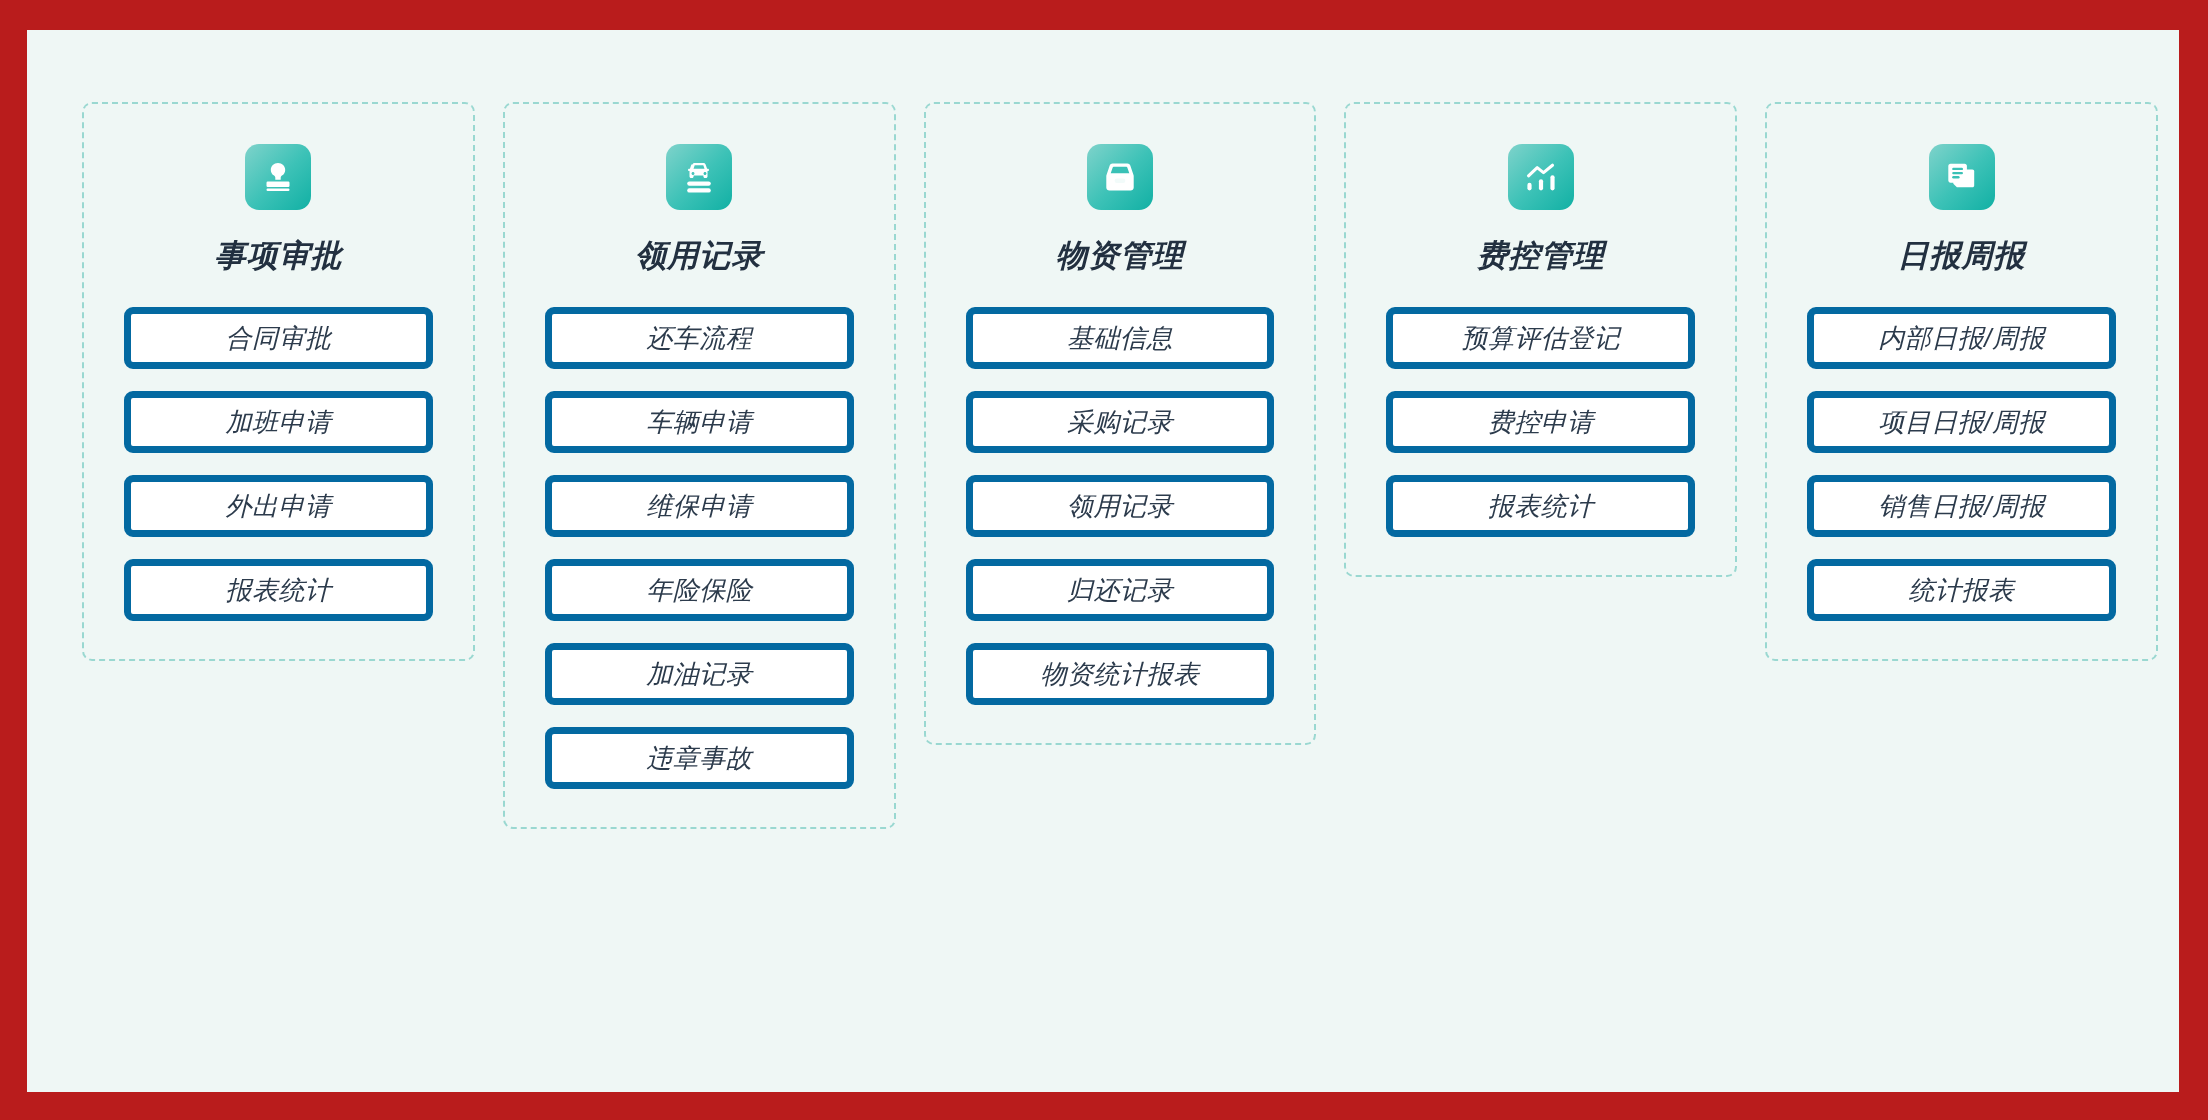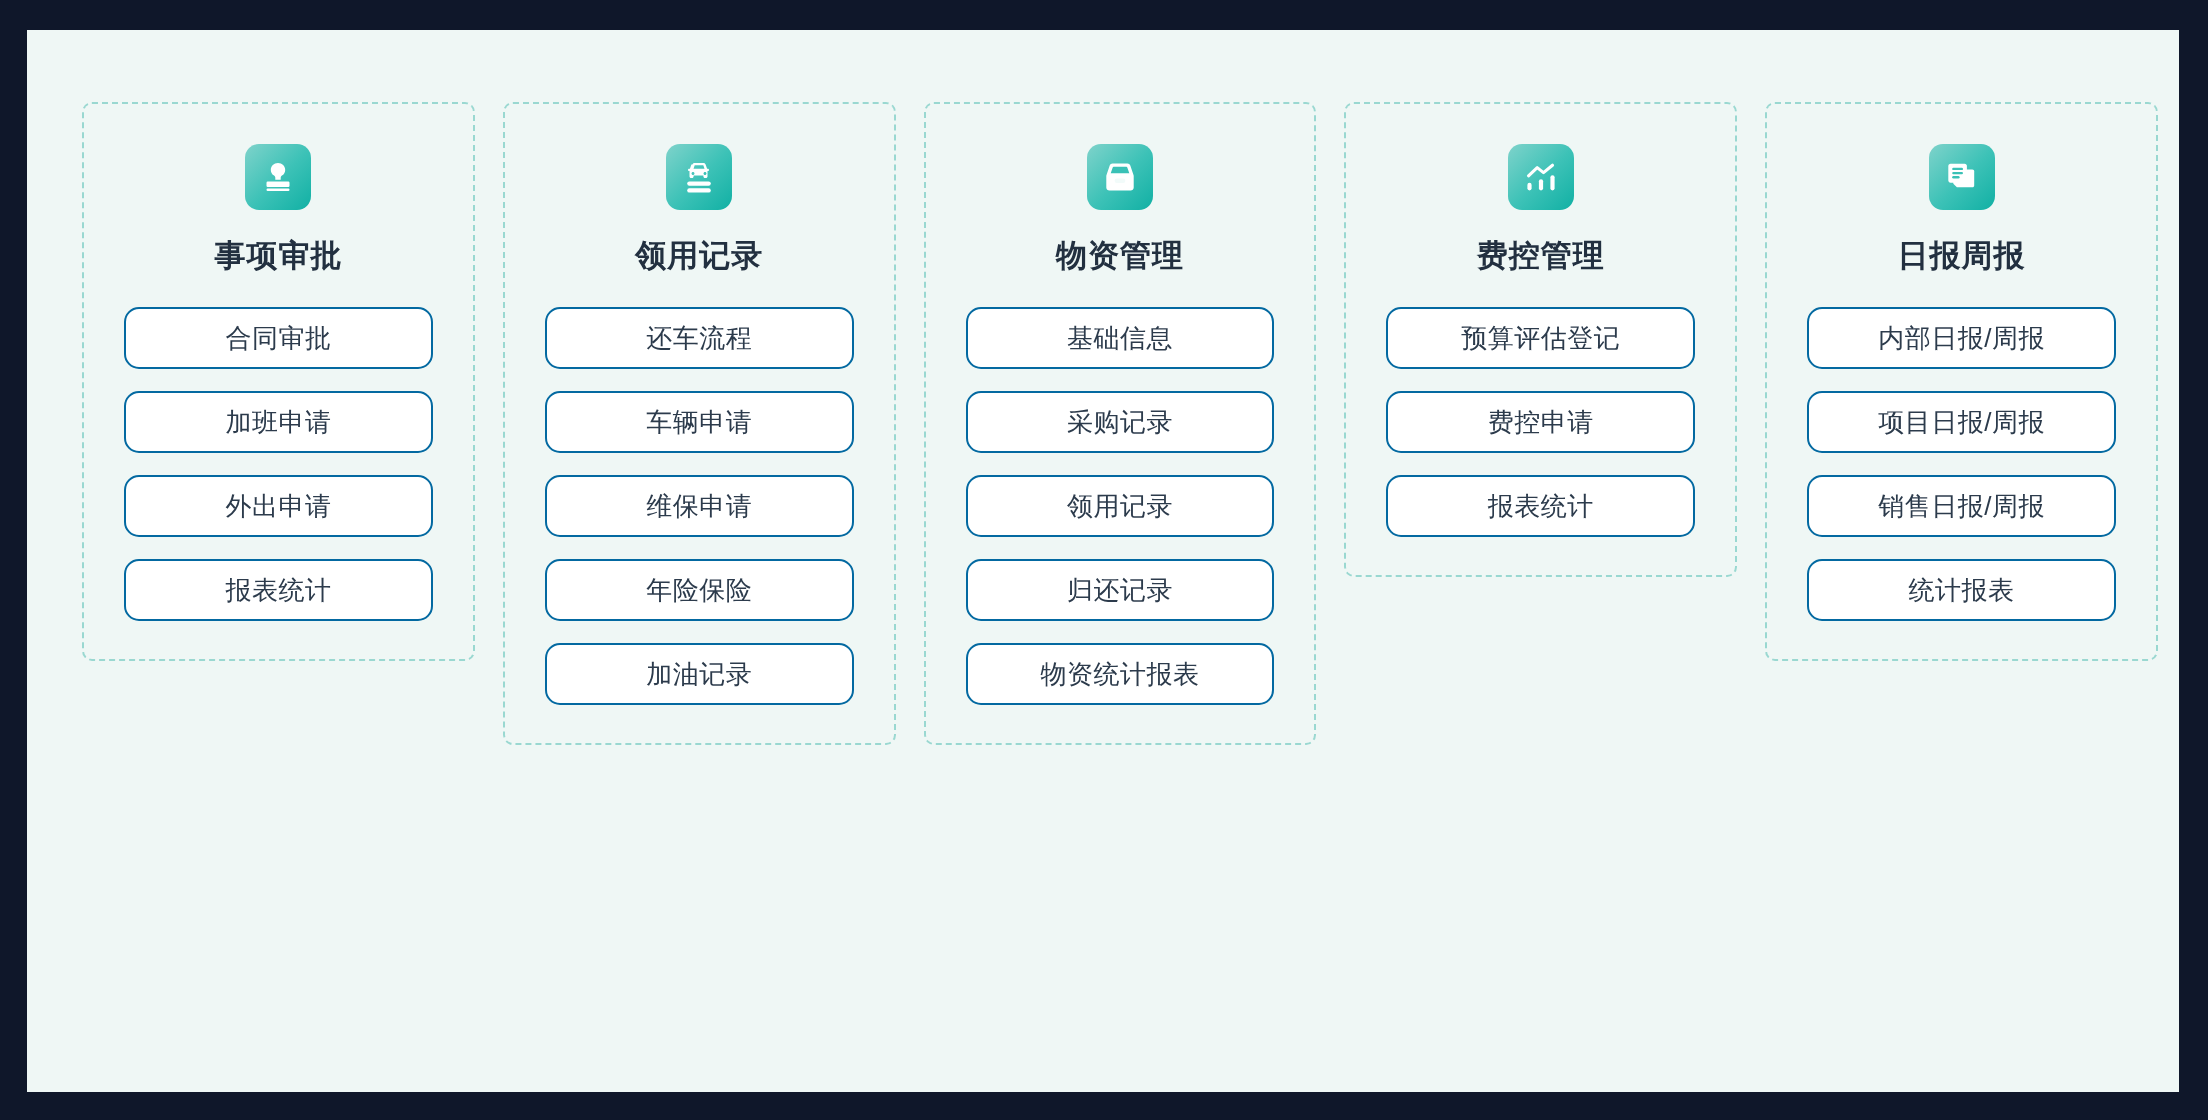--- a/index.html
+++ b/index.html
@@ -11,21 +11,22 @@
     width: 2208px;
     height: 1120px;
     font-family: "Liberation Sans", "DejaVu Sans", sans-serif;
     overflow: hidden;
   }
 
   .canvas {
     position: relative;
     width: 2208px;
     height: 1120px;
-    background: #0f172a;
+    background: #b91c1c;
+    font-style: italic;
   }
 
   
   .mint-panel {
     position: absolute;
     left: 27px;
     top: 30px;
     width: 2152px;
     height: 1062px;
     background: #eff7f5;
@@ -88,22 +89,22 @@
     display: flex;
     flex-direction: column;
     gap: 22px;
   }
 
   .module-item {
     box-sizing: border-box;
     width: 100%;
     height: 62px;
     background: #ffffff;
-    border: 2px solid #0369a1;
-    border-radius: 15px;
+    border: 7px solid #0369a1;
+    border-radius: 9px;
     display: flex;
     align-items: center;
     justify-content: center;
     font-size: 26px;
     color: #2c3b4c;
     letter-spacing: 0.5px;
     white-space: nowrap;
     cursor: pointer;
   }
 </style>
@@ -139,20 +140,21 @@
             <rect fill="#ffffff" x="8.2" y="31.2" width="23.6" height="4.4" rx="2.2"></rect>
           </svg>
         </div>
         <div class="module-title">领用记录</div>
         <div class="module-items">
           <div class="module-item">还车流程</div>
           <div class="module-item">车辆申请</div>
           <div class="module-item">维保申请</div>
           <div class="module-item">年险保险</div>
           <div class="module-item">加油记录</div>
+          <div class="module-item">违章事故</div>
         </div>
       </div>
 
       <div class="module-col">
         <div class="module-icon">
           <svg viewBox="0 0 40 40" xmlns="http://www.w3.org/2000/svg" aria-hidden="true">
             <path fill="#ffffff" d="M12.6 6.5h14.8c1.3 0 2.5.9 2.9 2.1l3.2 9.3c.1.4.2.8.2 1.2v11.3c0 1.7-1.4 3.1-3.1 3.1H9.4c-1.7 0-3.1-1.4-3.1-3.1V19.1c0-.4.1-.8.2-1.2l3.2-9.3c.4-1.2 1.6-2.1 2.9-2.1z"></path>
             <path fill="#3ac1b6" d="M13.6 9.8h12.8c.4 0 .8.3.9.7l2 5.8H10.7l2-5.8c.1-.4.5-.7.9-.7z"></path>
             <rect fill="#f2fbfa" x="14.6" y="21.5" width="10.8" height="4.6" rx="2.3"></rect>
           </svg>

